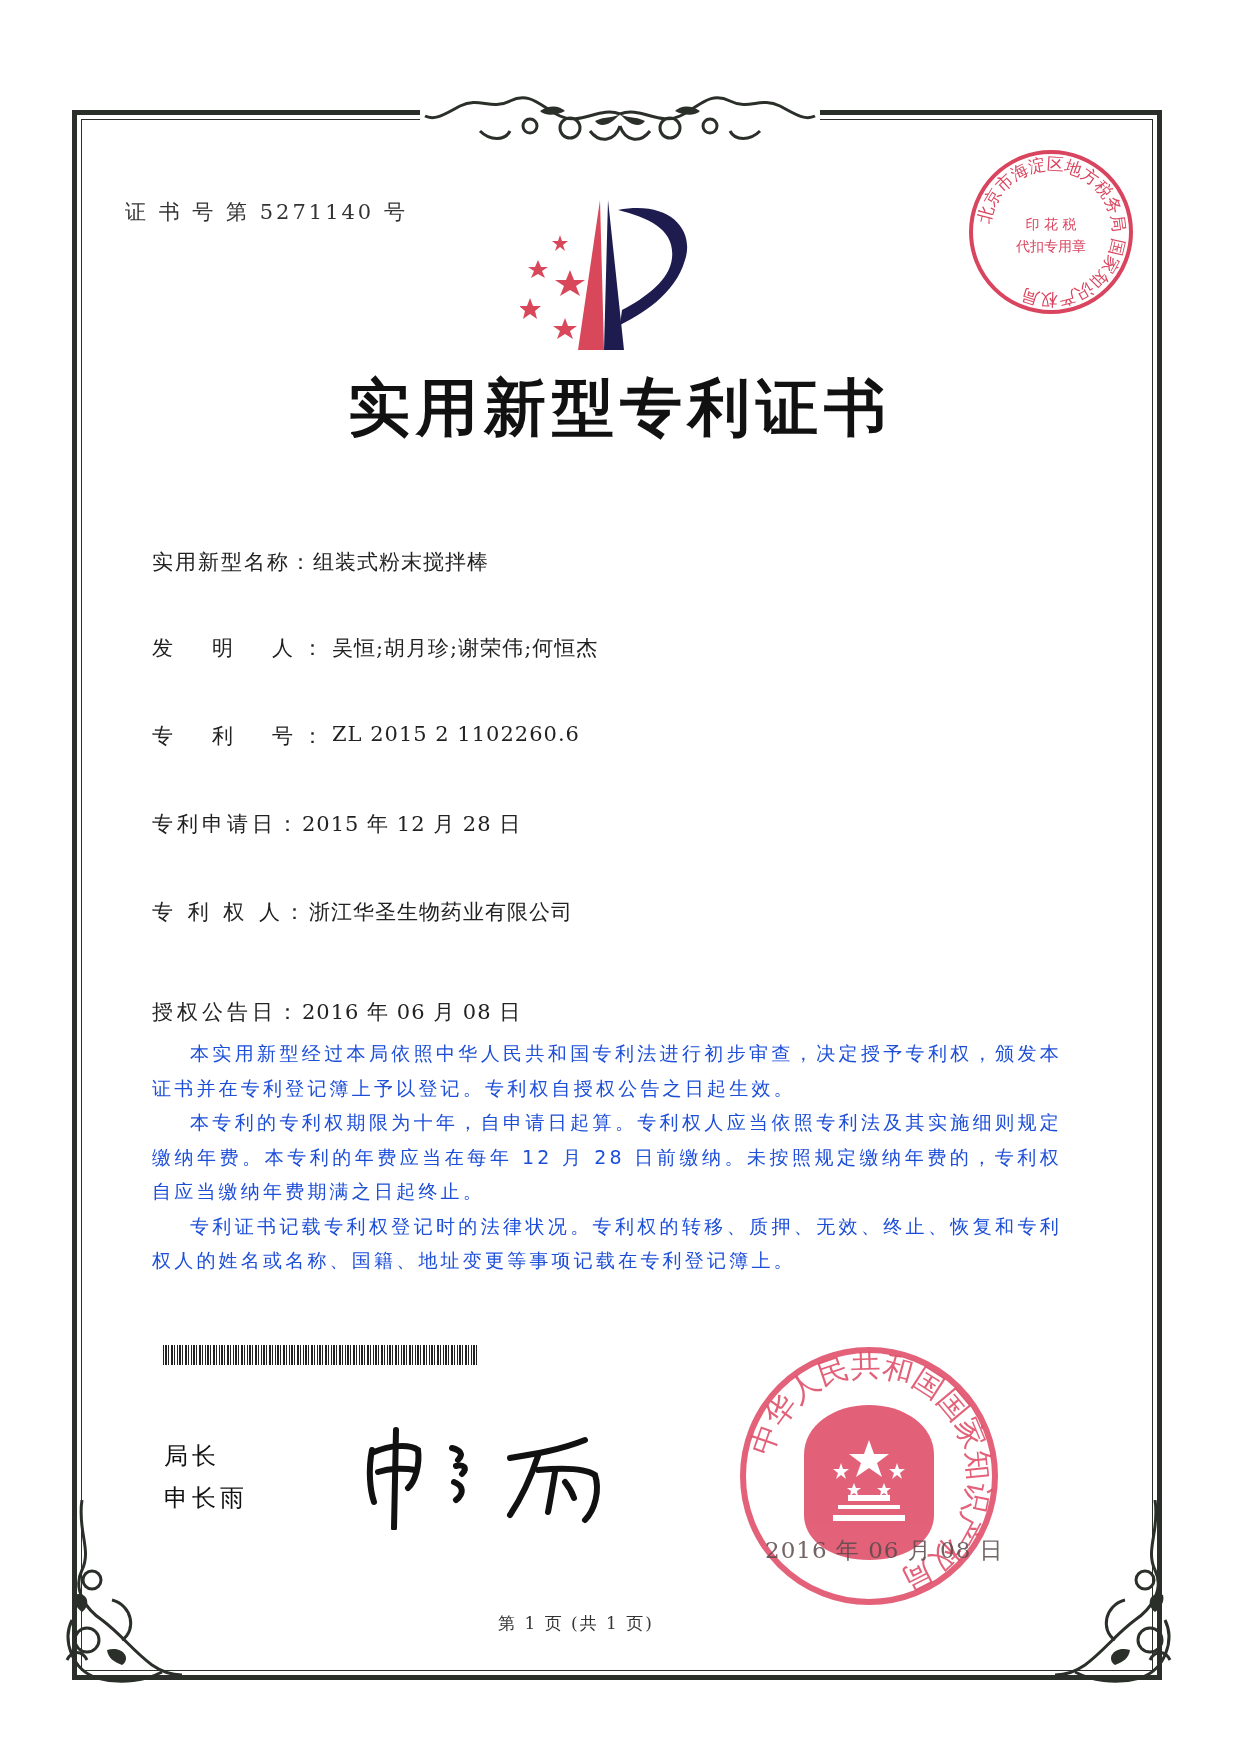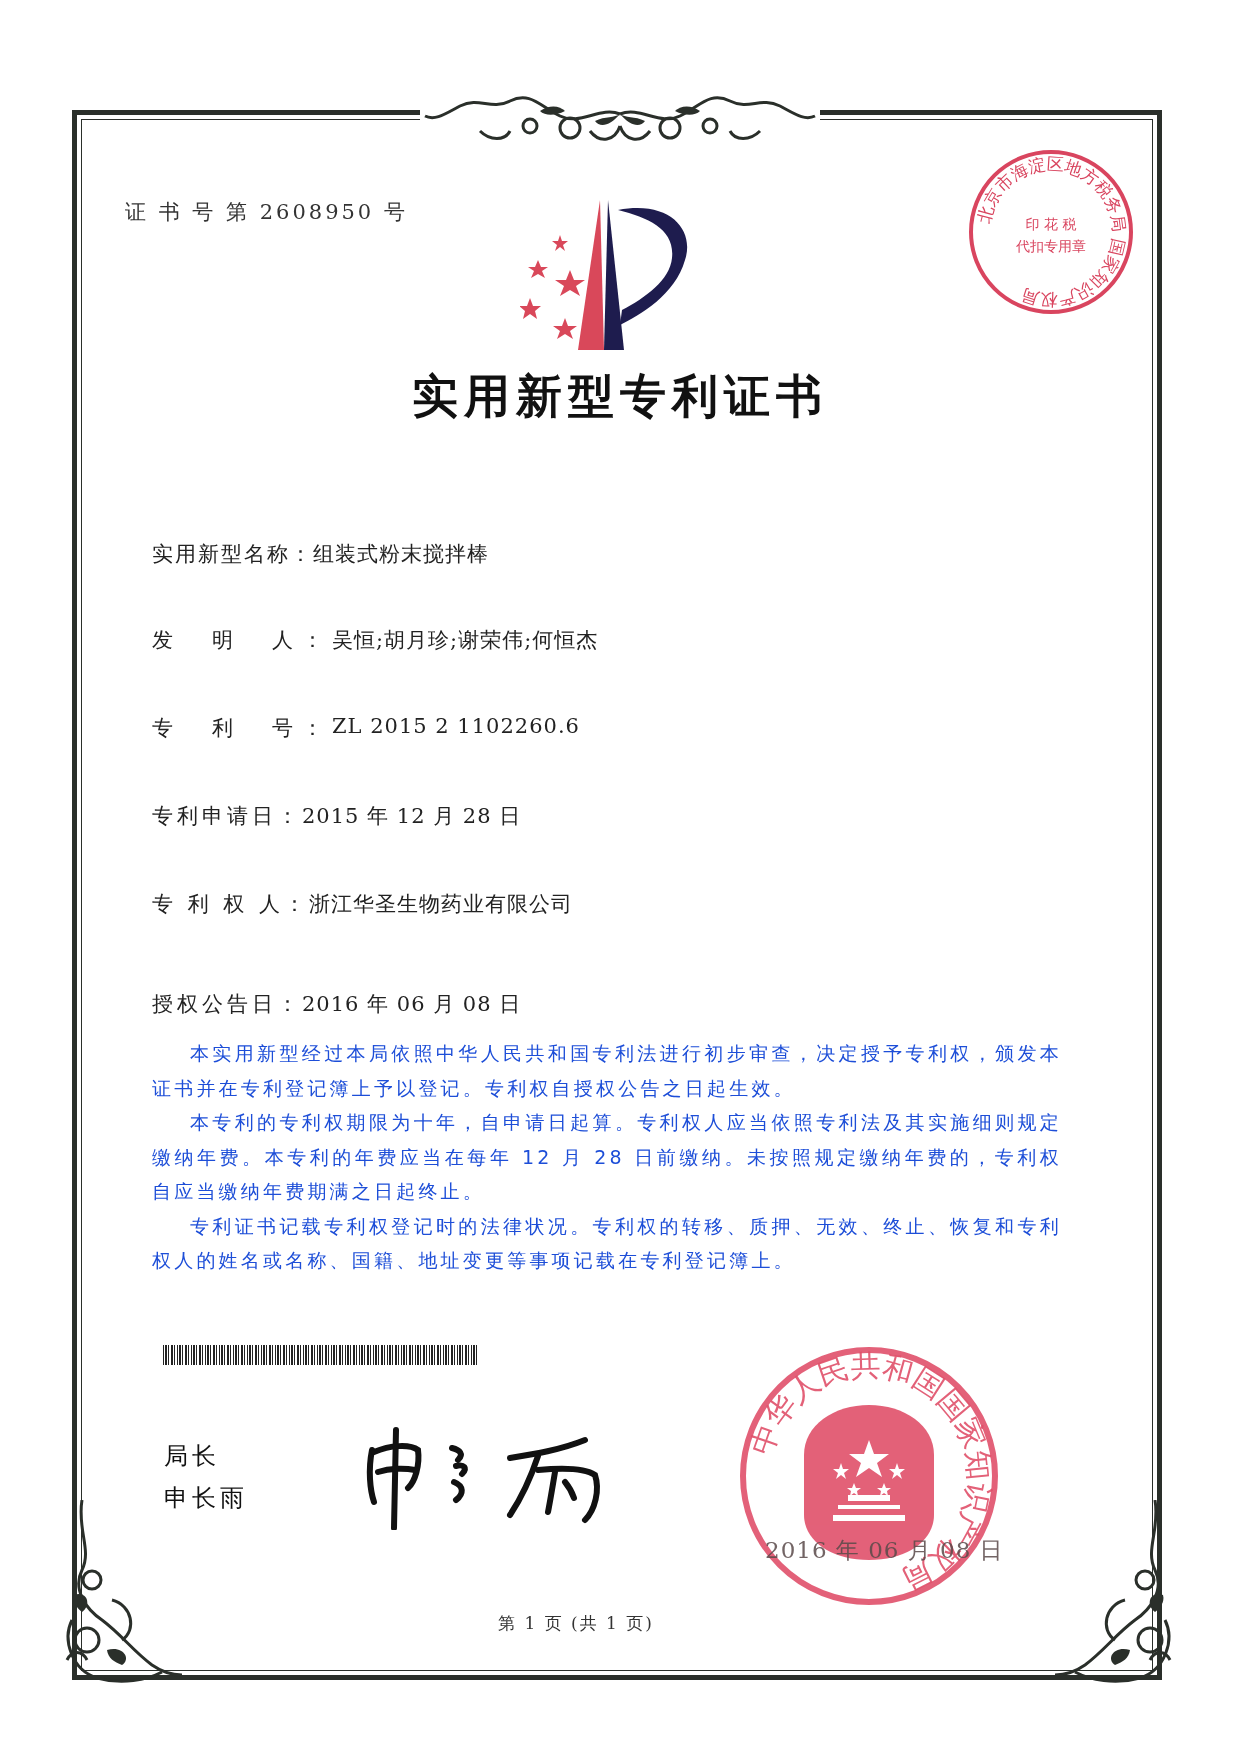--- a/index.html
+++ b/index.html
@@ -32,27 +32,28 @@
     position: absolute; left: 966px; top: 147px; width: 170px; height: 170px;
   }
 
   
   .logo { position: absolute; left: 520px; top: 200px; width: 190px; height: 150px; }
 
   
   .title {
     position: absolute; left: 0; width: 1240px; top: 366px; text-align: center;
     font-family: "DejaVu Serif", "Liberation Serif", serif;
-    font-size: 46px; font-weight: bold; letter-spacing: 6px; color: #111;
+    font-size: 62px; font-weight: bold; letter-spacing: 6px; color: #111;
   }
 
   
   .field {
     position: absolute; left: 152px; font-size: 21px; color: #222; white-space: nowrap;
     display: flex;
+    margin-top: 8px;
   }
   .field .label { letter-spacing: 2px; }
   .field .value { letter-spacing: 1px; }
 
   
   .body-text {
     position: absolute; left: 152px; top: 1036px; width: 910px;
     font-size: 19px; line-height: 34.5px; letter-spacing: 3.2px; color: #1d4ed8;
     font-family: "DejaVu Sans", "Liberation Sans", sans-serif;
   }
@@ -147,21 +148,21 @@
         <path d="M15 160 C20 150, 30 150, 35 160"></path>
       </g>
       <g fill="#2a2f2a">
         <path d="M22 95 C35 90, 40 105, 30 112 C25 108, 20 102, 22 95Z"></path>
         <path d="M55 150 C70 145, 80 158, 70 165 C62 162, 56 158, 55 150Z"></path>
       </g>
     </g>
   </svg>
 </div>
 
-<div class="cert-no">证 书 号 第 2608950 号</div>
+<div class="cert-no">证 书 号 第 5271140 号</div>
 
 <div class="tax-stamp">
   <svg width="170" height="170" viewBox="0 0 170 170">
     <defs>
       <path id="taxRing" d="M85,85 m-62,0 a62,62 0 1,1 124,0 a62,62 0 1,1 -124,0"></path>
     </defs>
     <circle cx="85" cy="85" r="80" fill="none" stroke="#d9455f" stroke-width="4"></circle>
     <text font-size="17" fill="#d9455f" font-family="DejaVu Serif, serif">
       <textPath href="#taxRing" startOffset="2%">北京市海淀区地方税务局 国家知识产权局</textPath>
     </text>

